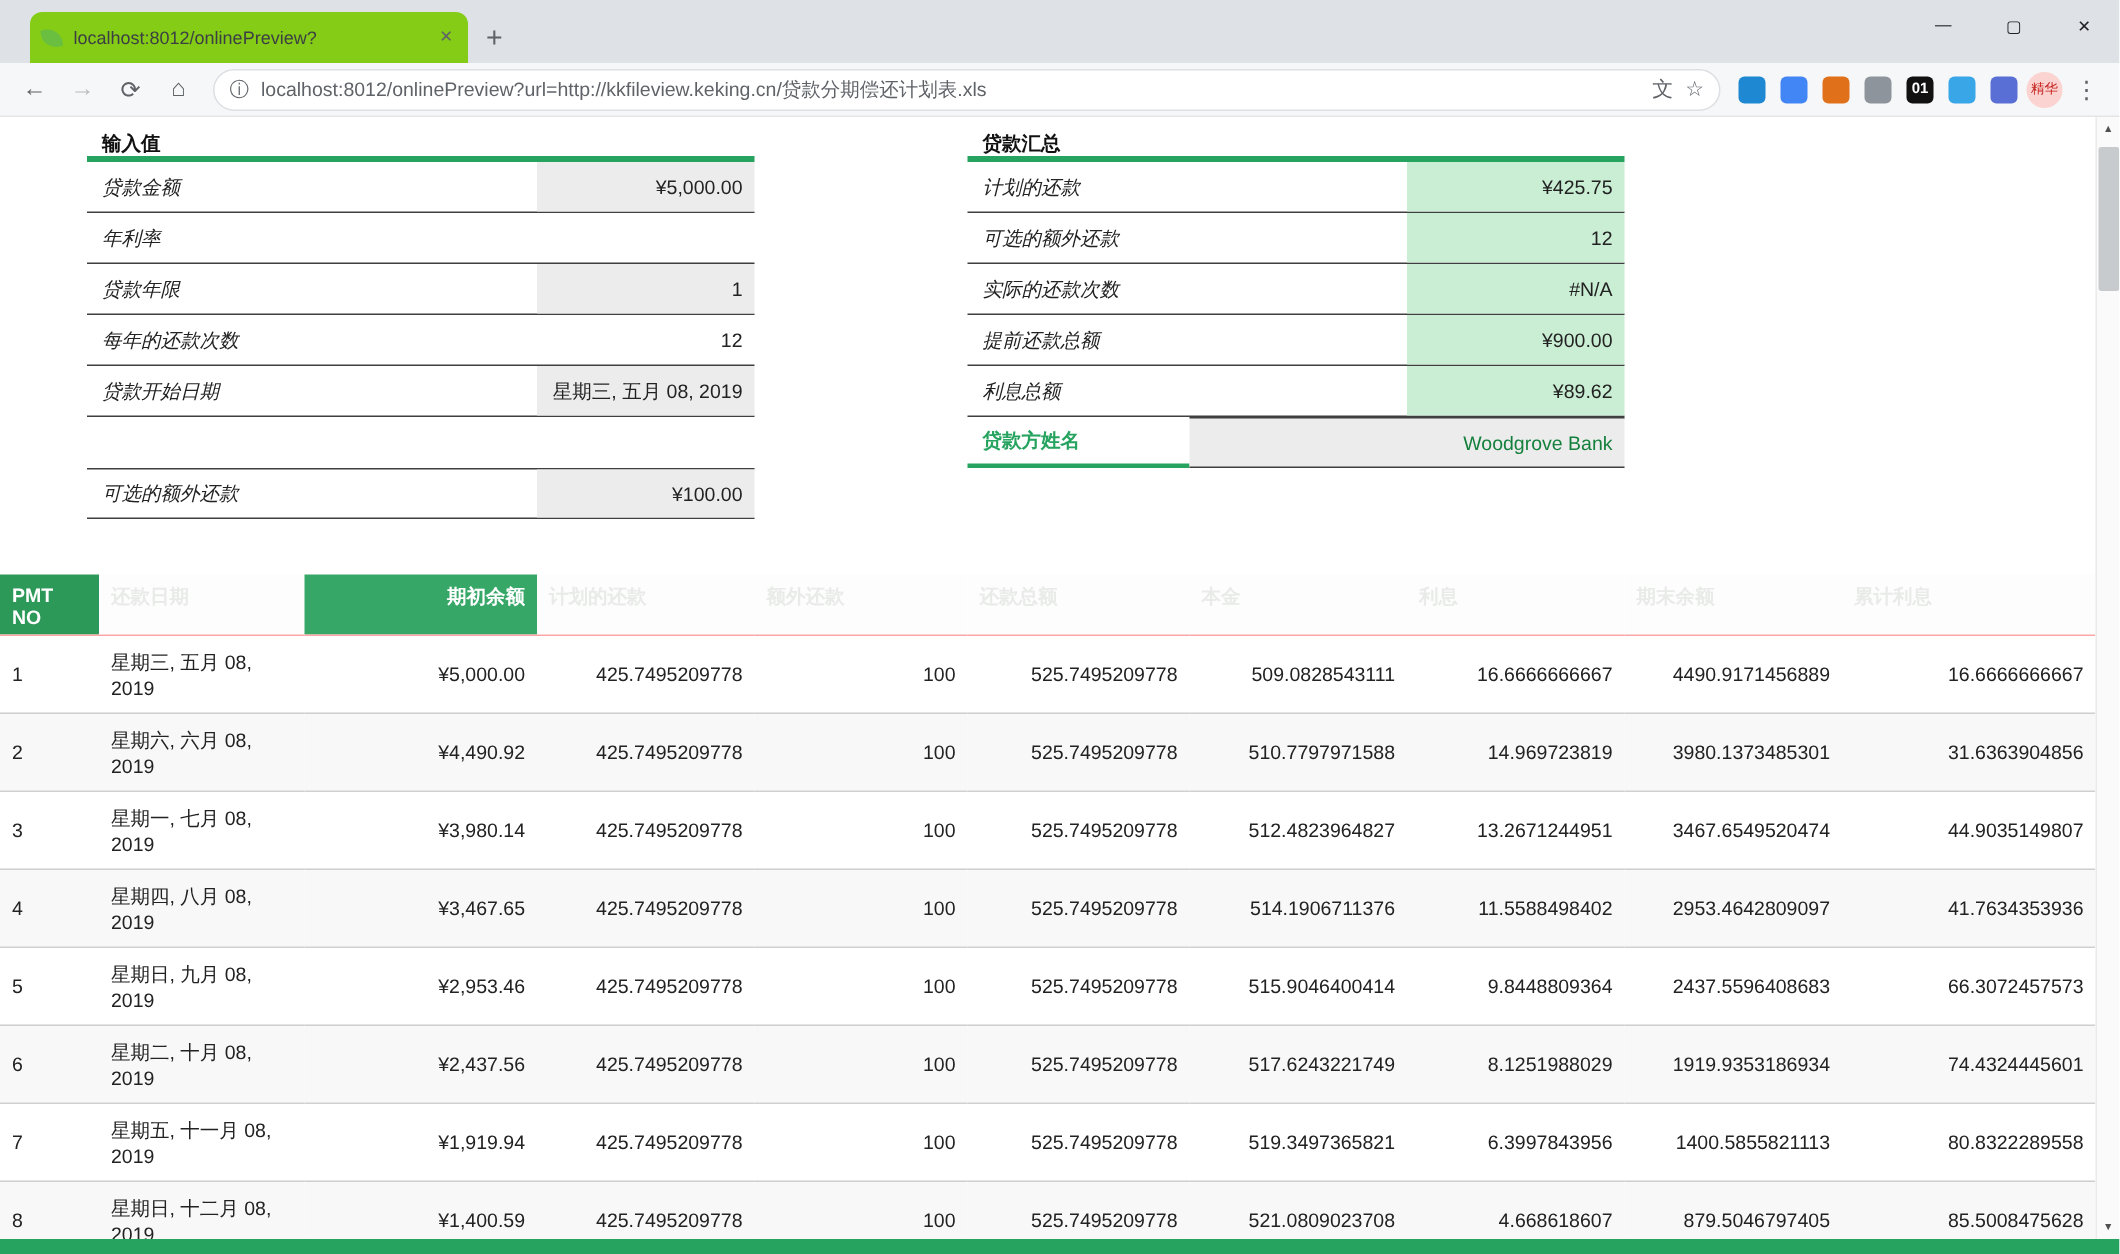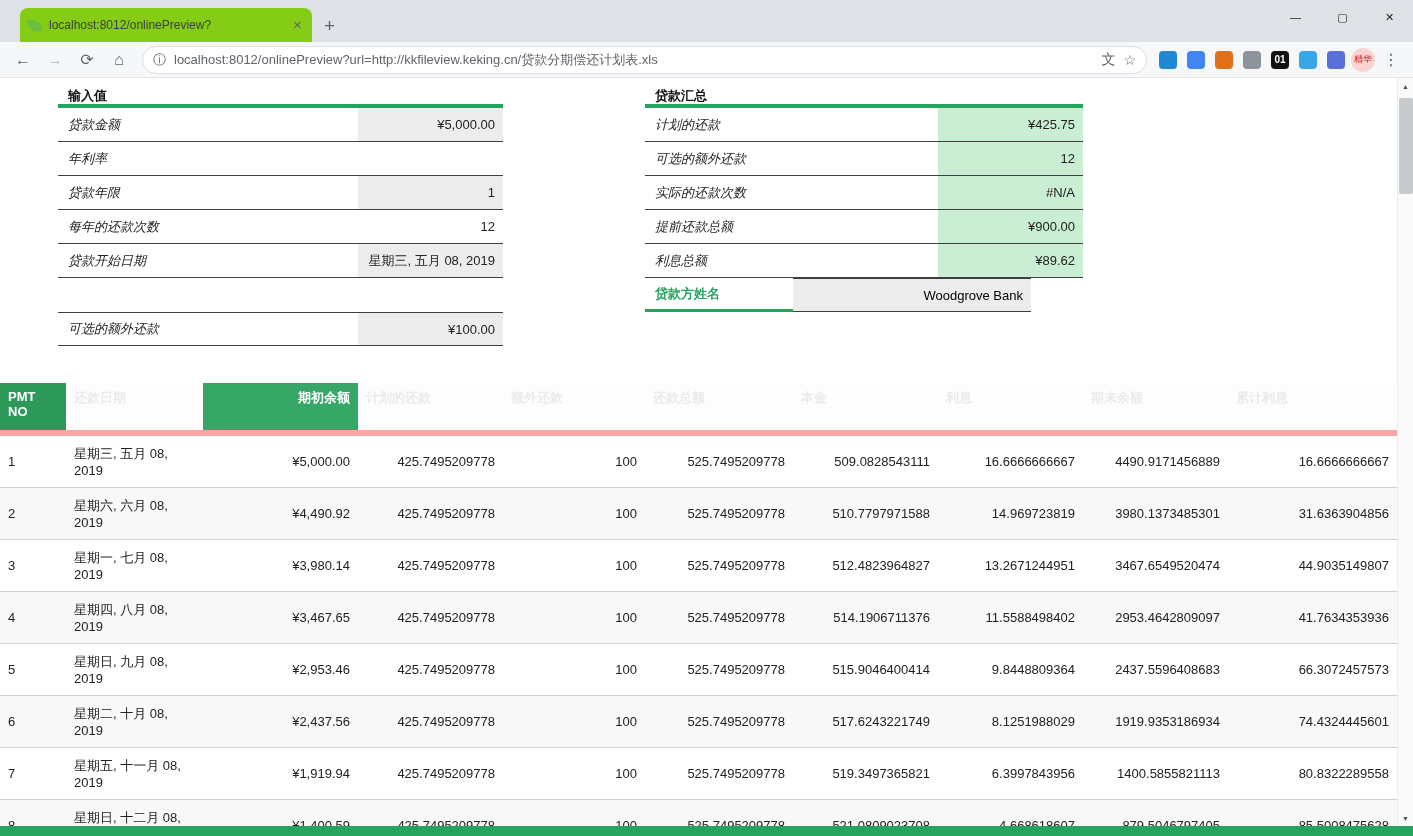--- a/index.html
+++ b/index.html
@@ -49,25 +49,25 @@
   .sec-header{height:28px;font-weight:bold;font-size:13px;color:#111;padding:7px 0 0 10px;border-bottom:4px solid var(--green)}
   .xrow{display:flex;height:34px;border-bottom:1px solid var(--border-dark);align-items:stretch}
   .xlabel{flex:1;font-style:italic;font-size:13px;display:flex;align-items:center;padding-left:10px}
   .xvalue{width:145px;font-size:13px;display:flex;align-items:center;justify-content:flex-end;padding-right:8px}
   .xrow.shaded .xvalue{background:var(--cell-gray)}
   .summary .xvalue{background:var(--green-light-bg)}
   .xrow.extra{margin-top:34px;border-top:1px solid var(--border-dark)}
   .xrow.extra .xvalue{background:var(--cell-gray)}
   .lender-row{display:flex;height:34px;}
   .lender-label{width:148px;font-size:13px;font-weight:bold;color:var(--green);display:flex;align-items:center;padding-left:10px;border-bottom:3px solid var(--green)}
-  .lender-value{width:238px;font-size:13px;background:var(--cell-gray);display:flex;align-items:center;justify-content:flex-end;padding-right:8px;border-top:1px solid var(--border-dark);border-bottom:1px solid var(--border-dark);color:#000000}
+  .lender-value{width:290px;font-size:13px;background:var(--cell-gray);display:flex;align-items:center;justify-content:flex-end;padding-right:8px;border-top:1px solid var(--border-dark);border-bottom:1px solid var(--border-dark);color:#15803d}
 
   
   table.amort{position:absolute;left:0;top:305px;width:1397px;border-collapse:collapse;table-layout:fixed}
-  .amort th{height:50px;vertical-align:top;padding:6px 8px 0 8px;font-size:13px;font-weight:bold;text-align:left;color:#e9ebe9;border-bottom:6px solid #fca5a5;background:#fdfdfd}
+  .amort th{height:40px;vertical-align:top;padding:6px 8px 0 8px;font-size:13px;font-weight:bold;text-align:left;color:#e9ebe9;border-bottom:1px solid #fca5a5;background:#fdfdfd}
   .amort th.c0{background:var(--green-dark);color:#fff;padding-left:8px}
   .amort th.c2{background:var(--green-mid);color:#fff;text-align:right}
   .amort td{font-size:13px;color:#222;border-bottom:1px solid var(--border-light);padding:9px 8px;text-align:right;vertical-align:middle;word-break:break-word}
   .amort td.c0,.amort td.c1{text-align:left}
   .amort tbody tr:nth-child(even){background:#f8f8f8}
 
   
   .vscroll{position:absolute;right:0;top:0;width:16px;height:100%;background:#fafafa;border-left:1px solid #ebebeb;display:flex;flex-direction:column}
   .varrow{height:16px;display:flex;align-items:center;justify-content:center;font-size:7px;color:#505050;cursor:pointer}
   .vtrack{flex:1;position:relative}

